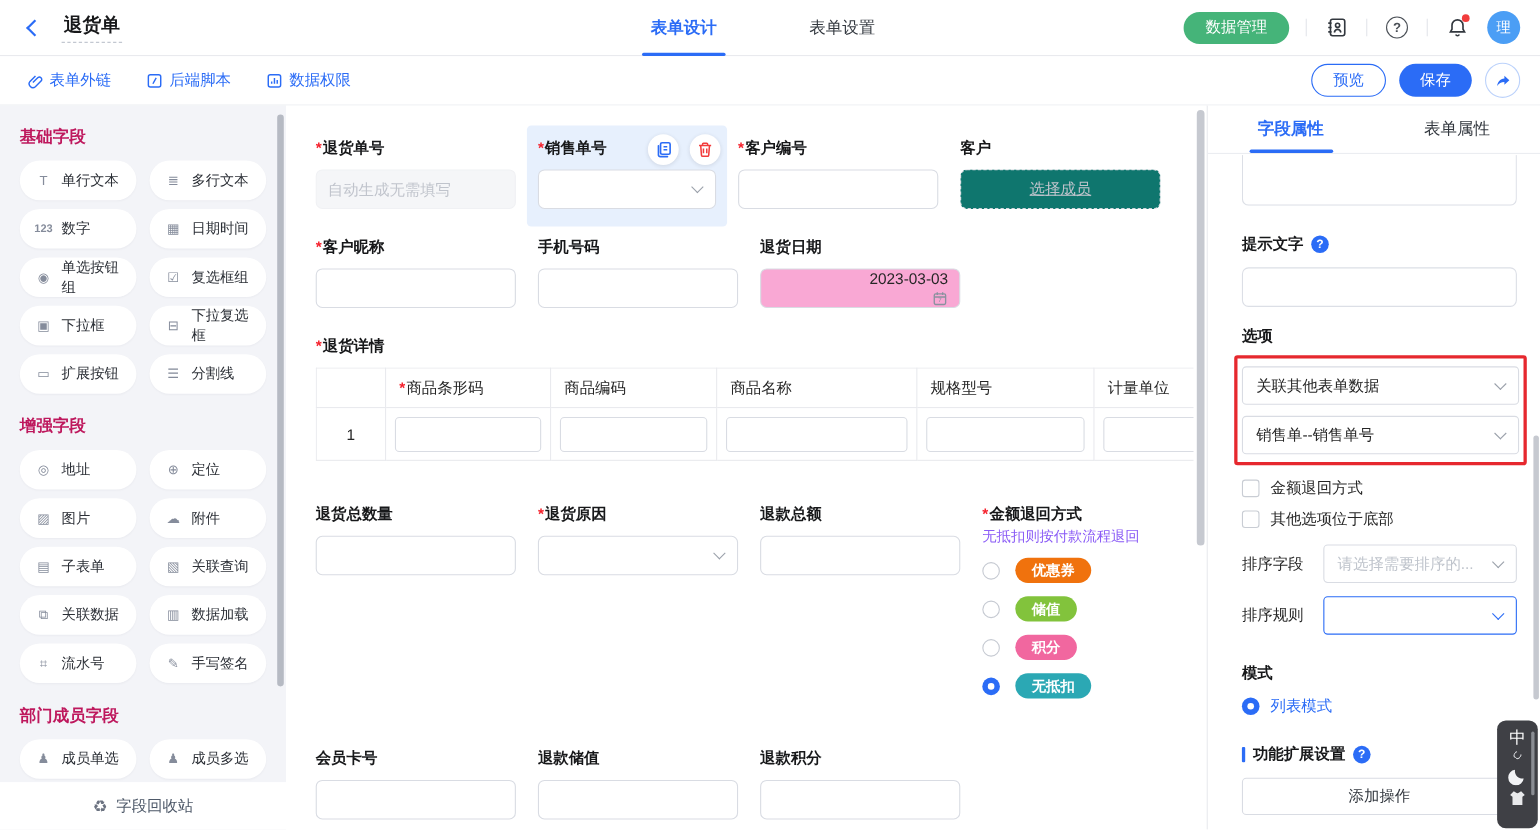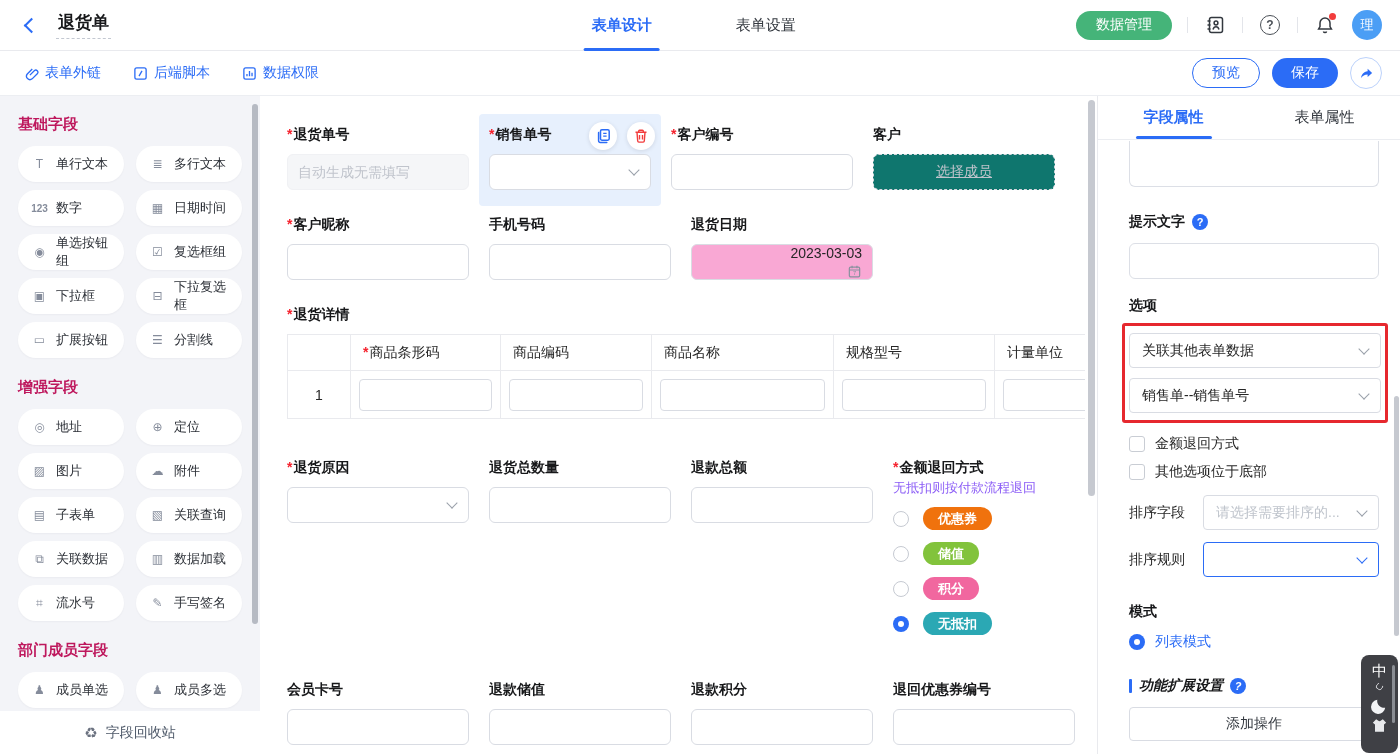--- a/index.html
+++ b/index.html
@@ -113,21 +113,21 @@
   .pselect + .pselect { margin-top:10px; }
   .pselect.focus { border:1px solid #2b6cf6; }
   .chk-row { display:flex; align-items:center; gap:10px; margin-top:12px; cursor:pointer; }
   .chk { width:16px; height:16px; border:1.5px solid #c9cdd4; border-radius:3px; background:#fff; flex-shrink:0; }
   .chk-row span { font-size:14px; color:#262626; }
   .inline-row { display:flex; align-items:center; margin-top:14px; }
   .inline-row .ilabel { width:62px; flex-shrink:0; font-size:14px; color:#262626; margin-right:12px; }
   .inline-row .pselect { flex:1; }
   .mradio-row { display:flex; align-items:center; gap:10px; margin-top:12px; cursor:pointer; font-size:14px; color:#262626; }
   .mradio-row.on { color:#2b6cf6; }
-  .ext-title { display:flex; align-items:center; gap:7px; margin-top:26px; font-weight:700; font-size:14px; color:#17181a;font-style:italic; }
+  .ext-title { display:flex; align-items:center; gap:7px; margin-top:26px; font-weight:700; font-size:14px; color:#17181a; }
   .blue-bar { width:3px; height:14px; background:#2b6cf6; border-radius:1px; }
   .add-btn { width:100%; height:34px; margin-top:12px; border:1px solid #d9dce3; border-radius:4px; background:#fff; font-size:14px; color:#33383f; cursor:pointer; font-family:inherit; }
   .panel-scroll { position:absolute; right:1px; top:300px; width:5px; height:240px; background:#c6c9d0; border-radius:3px; }
 
   
   .float-widget { position:absolute; right:2px; bottom:2px; width:37px; height:98px; background:#3f4045; border-radius:8px; display:flex; flex-direction:column; align-items:center; padding:8px 0 6px 0; gap:4px; z-index:10; }
   .fw-lang { color:#fff; font-size:15px; line-height:15px; cursor:pointer; text-align:center; }
   .fw-mark { width:7px; height:7px; border:1.5px solid #cfd0d4; border-radius:50%; border-top-color:transparent; transform:rotate(35deg); margin:1px 0 2px 0; }
   .fw-icon { cursor:pointer; display:flex; align-items:center; justify-content:center; }
   .fw-scroll { position:absolute; right:3px; top:10px; width:3px; height:58px; background:#8a8d93; border-radius:2px; }
@@ -410,29 +410,29 @@
               <td><input class="cell-in" style=""></td>
               <td><input class="cell-in" style=""></td>
               <td><input class="cell-in" style=""></td>
             </tr>
           </tbody>
             </table>
         </div>
 
         <div class="frow row3">
           <div class="fld">
+            <span class="flabel"><span>退货总数量</span></span>
+            <input class="tin" style="">
+          </div>
+          <div class="fld">
             <span class="flabel"><span class="req">*</span><span>退货原因</span></span>
             <div class="fselect">
                 <span class="sval"></span>
                 <span class="chev"></span>
               </div>
-          </div>
-          <div class="fld">
-            <span class="flabel"><span>退货总数量</span></span>
-            <input class="tin" style="">
           </div>
           <div class="fld">
             <span class="flabel"><span>退款总额</span></span>
             <input class="tin" style="">
           </div>
           <div class="fld">
             <span class="flabel" style="margin-bottom:4px;"><span class="req">*</span><span>金额退回方式</span></span>
             <div class="hint-txt">无抵扣则按付款流程退回</div>
             <div class="radio-row">
               <span class="radio"></span>
@@ -459,24 +459,20 @@
             <input class="tin" style="">
           </div>
           <div class="fld">
             <span class="flabel"><span>退款储值</span></span>
             <input class="tin" style="">
           </div>
           <div class="fld">
             <span class="flabel"><span>退款积分</span></span>
             <input class="tin" style="">
           </div>
-          <div class="fld">
-            <span class="flabel"><span>退回优惠券编号</span></span>
-            <input class="tin" style="">
-          </div>
         </div>
 
       </div>
       <div class="cv-scroll"></div>
     </div>
 
     <div class="rpanel">
       <div class="ptabs">
         <div class="ptab active">字段属性</div>
         <div class="ptab">表单属性</div>

